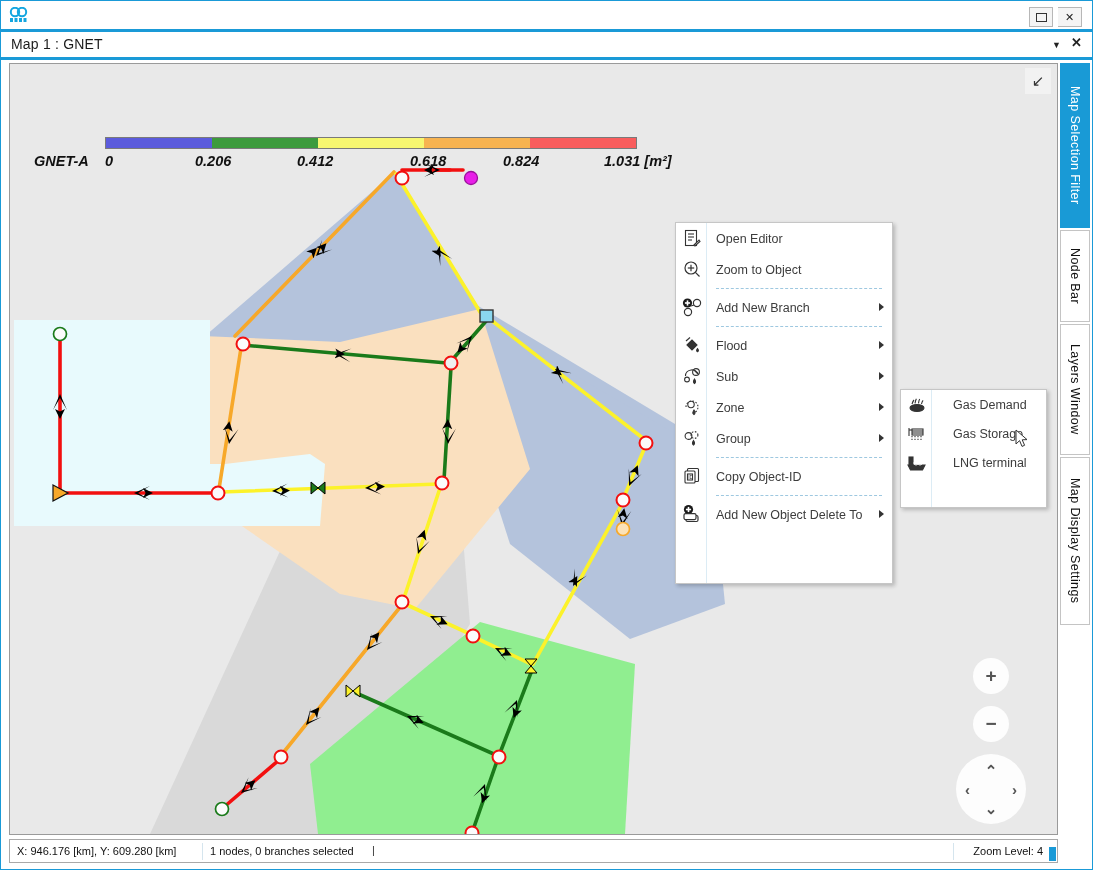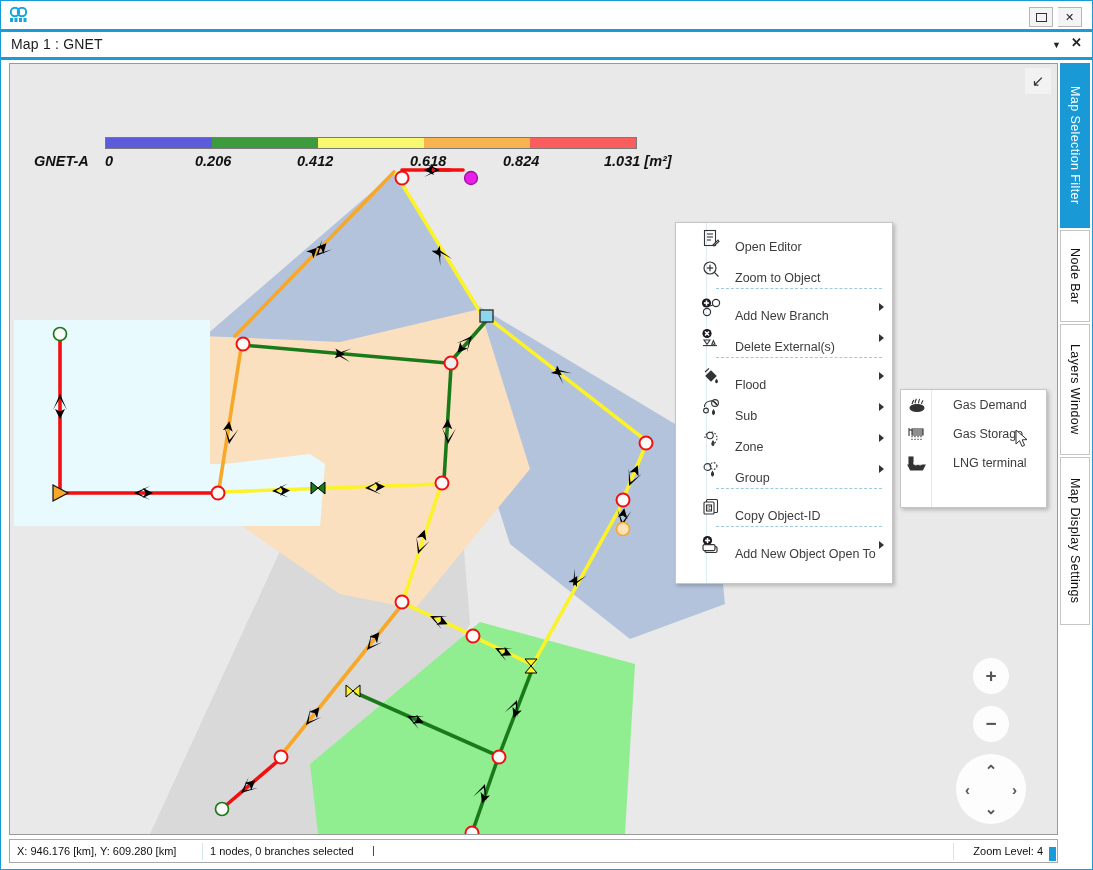--- a/index.html
+++ b/index.html
@@ -171,24 +171,23 @@
     box-shadow: 2px 2px 4px rgba(0,0,0,.22);
   }
   #ctx-gutter {
     position: absolute; left: 0; top: 0; width: 31px; height: 100%;
     background: #ffffff;
     border-right: 1px solid #dcecf5;
   }
   .mi {
     position: relative;
     height: 31px;
-    display: flex; align-items: flex-end;
+    display: flex; align-items: center;
     font-size: 12.5px; color: #3c3c3c;
     cursor: default;
-    margin-left: 19px;
   }
   .mi .mi-icon {
     position: absolute; left: 5px; top: 4px;
     width: 22px; height: 22px;
     display: flex; align-items: center; justify-content: center;
   }
   .mi .mi-label { margin-left: 40px; }
   .mi.bold .mi-label { font-weight: bold; color: #1a1a1a; }
   .mi .mi-arrow {
     position: absolute; right: 8px; top: 11px;
@@ -601,34 +600,20 @@
             <circle cx="15" cy="6" r="3.6" fill="none" stroke="#333" stroke-width="1.2"></circle>
             <circle cx="6" cy="15" r="3.6" fill="none" stroke="#333" stroke-width="1.2"></circle>
             <line x1="9" y1="9" x2="12" y2="8" stroke="#333" stroke-width="1.1"></line>
           </svg>
         </span>
         <span class="mi-label">Add New Branch</span>
         <span class="mi-arrow"></span>
       </div>
 
 
-      <div class="mi">
-        <span class="mi-icon">
-          <svg width="20" height="20" viewBox="0 0 20 20">
-            <circle cx="6" cy="5.5" r="4.6" fill="#1a1a1a"></circle>
-            <line x1="4" y1="3.5" x2="8" y2="7.5" stroke="#fff" stroke-width="1.6"></line>
-            <line x1="8" y1="3.5" x2="4" y2="7.5" stroke="#fff" stroke-width="1.6"></line>
-            <path d="M3,12 L9,12 L6,16.2 Z" fill="none" stroke="#333" stroke-width="1.1"></path>
-            <path d="M14,16.2 L10.8,16.2 L12.4,12.6 Z" fill="none" stroke="#333" stroke-width="1.1"></path>
-            <line x1="2" y1="17.6" x2="16" y2="17.6" stroke="#333" stroke-width="1.1"></line>
-          </svg>
-        </span>
-        <span class="mi-label">Delete External(s)</span>
-        <span class="mi-arrow"></span>
-      </div>
 
       <div class="mi-sep"></div>
 
       <div class="mi">
         <span class="mi-icon">
           <svg width="18" height="18" viewBox="0 0 18 18" fill="none" stroke="#333" stroke-width="1.1">
             <path d="M4,9 L9,4 L14,9 L9,14 Z" fill="#333"></path>
             <line x1="3" y1="5" x2="7" y2="1.5"></line>
             <path d="M14.5,12.5 q1.8,2.2 0,3.2 q-1.8,-1 0,-3.2Z" fill="#333"></path>
           </svg>
@@ -694,21 +679,21 @@
       <div class="mi">
         <span class="mi-icon">
           <svg width="20" height="20" viewBox="0 0 20 20">
             <circle cx="6.5" cy="5.5" r="4.6" fill="#1a1a1a"></circle>
             <line x1="6.5" y1="2.9" x2="6.5" y2="8.1" stroke="#fff" stroke-width="1.6"></line>
             <line x1="3.9" y1="5.5" x2="9.1" y2="5.5" stroke="#fff" stroke-width="1.6"></line>
             <rect x="4" y="11.5" width="12" height="6" rx="1.5" fill="none" stroke="#333" stroke-width="1.2"></rect>
             <rect x="2" y="9.6" width="12" height="6" rx="1.5" fill="#fff" stroke="#333" stroke-width="1.2"></rect>
           </svg>
         </span>
-        <span class="mi-label">Add New Object Open To</span>
+        <span class="mi-label">Add New Object Delete To</span>
         <span class="mi-arrow"></span>
       </div>
     </div>
 
     <div id="sub-menu">
       <div id="sub-gutter"></div>
 
       <div class="smi">
         <span class="smi-icon">
           <svg width="20" height="20" viewBox="0 0 20 20" fill="none" stroke="#333" stroke-width="1.1">

